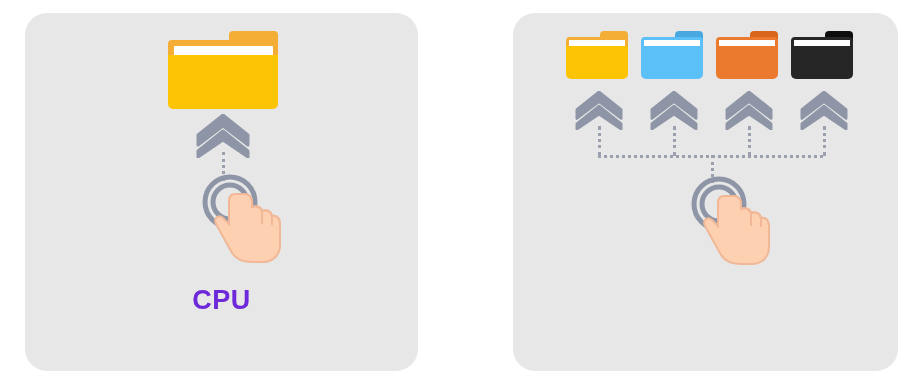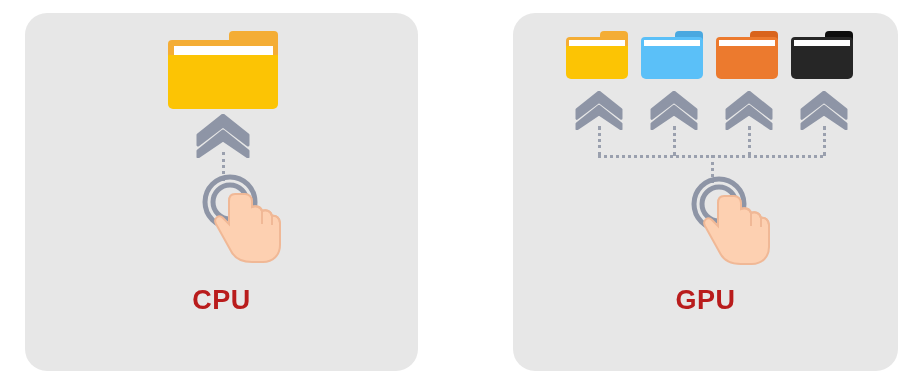--- a/index.html
+++ b/index.html
@@ -91,21 +91,21 @@
   .click {
     position: absolute;
   }
   .click svg { display: block; width: 100%; height: 100%; }
 
   
   .label {
     position: absolute;
     text-align: center;
     font-weight: bold;
-    color: #b91c1c;
+    color: #6d28d9;
     letter-spacing: 0.5px;
     white-space: nowrap;
   }
 </style>
 </head>
 <body>
 
 <div class="stage">
 
   <div class="panel" id="panel-cpu">
@@ -247,16 +247,15 @@
                  C80 43 75 41 71 43
                  C70 39 65 37 61 39
                  L61 33
                  C61 29 58 26 54 26 Z" fill="#fdd0b1" stroke="#f0b896" stroke-width="2"></path>
         <path d="M61 39 C65 37 70 39 71 43 L71 56" fill="none" stroke="#f0b896" stroke-width="2"></path>
         <path d="M71 43 C75 41 80 43 81 48 L81 57" fill="none" stroke="#f0b896" stroke-width="2"></path>
         <path d="M81 48 C85 47 89 50 89 55 L89 60" fill="none" stroke="#f0b896" stroke-width="2"></path>
       </svg>
     </div>
 
-    <div class="label" style="left:0;top:272px;width:385px;font-size:27px;">GPU</div>
   </div>
 
 </div>
 
 </body></html>

